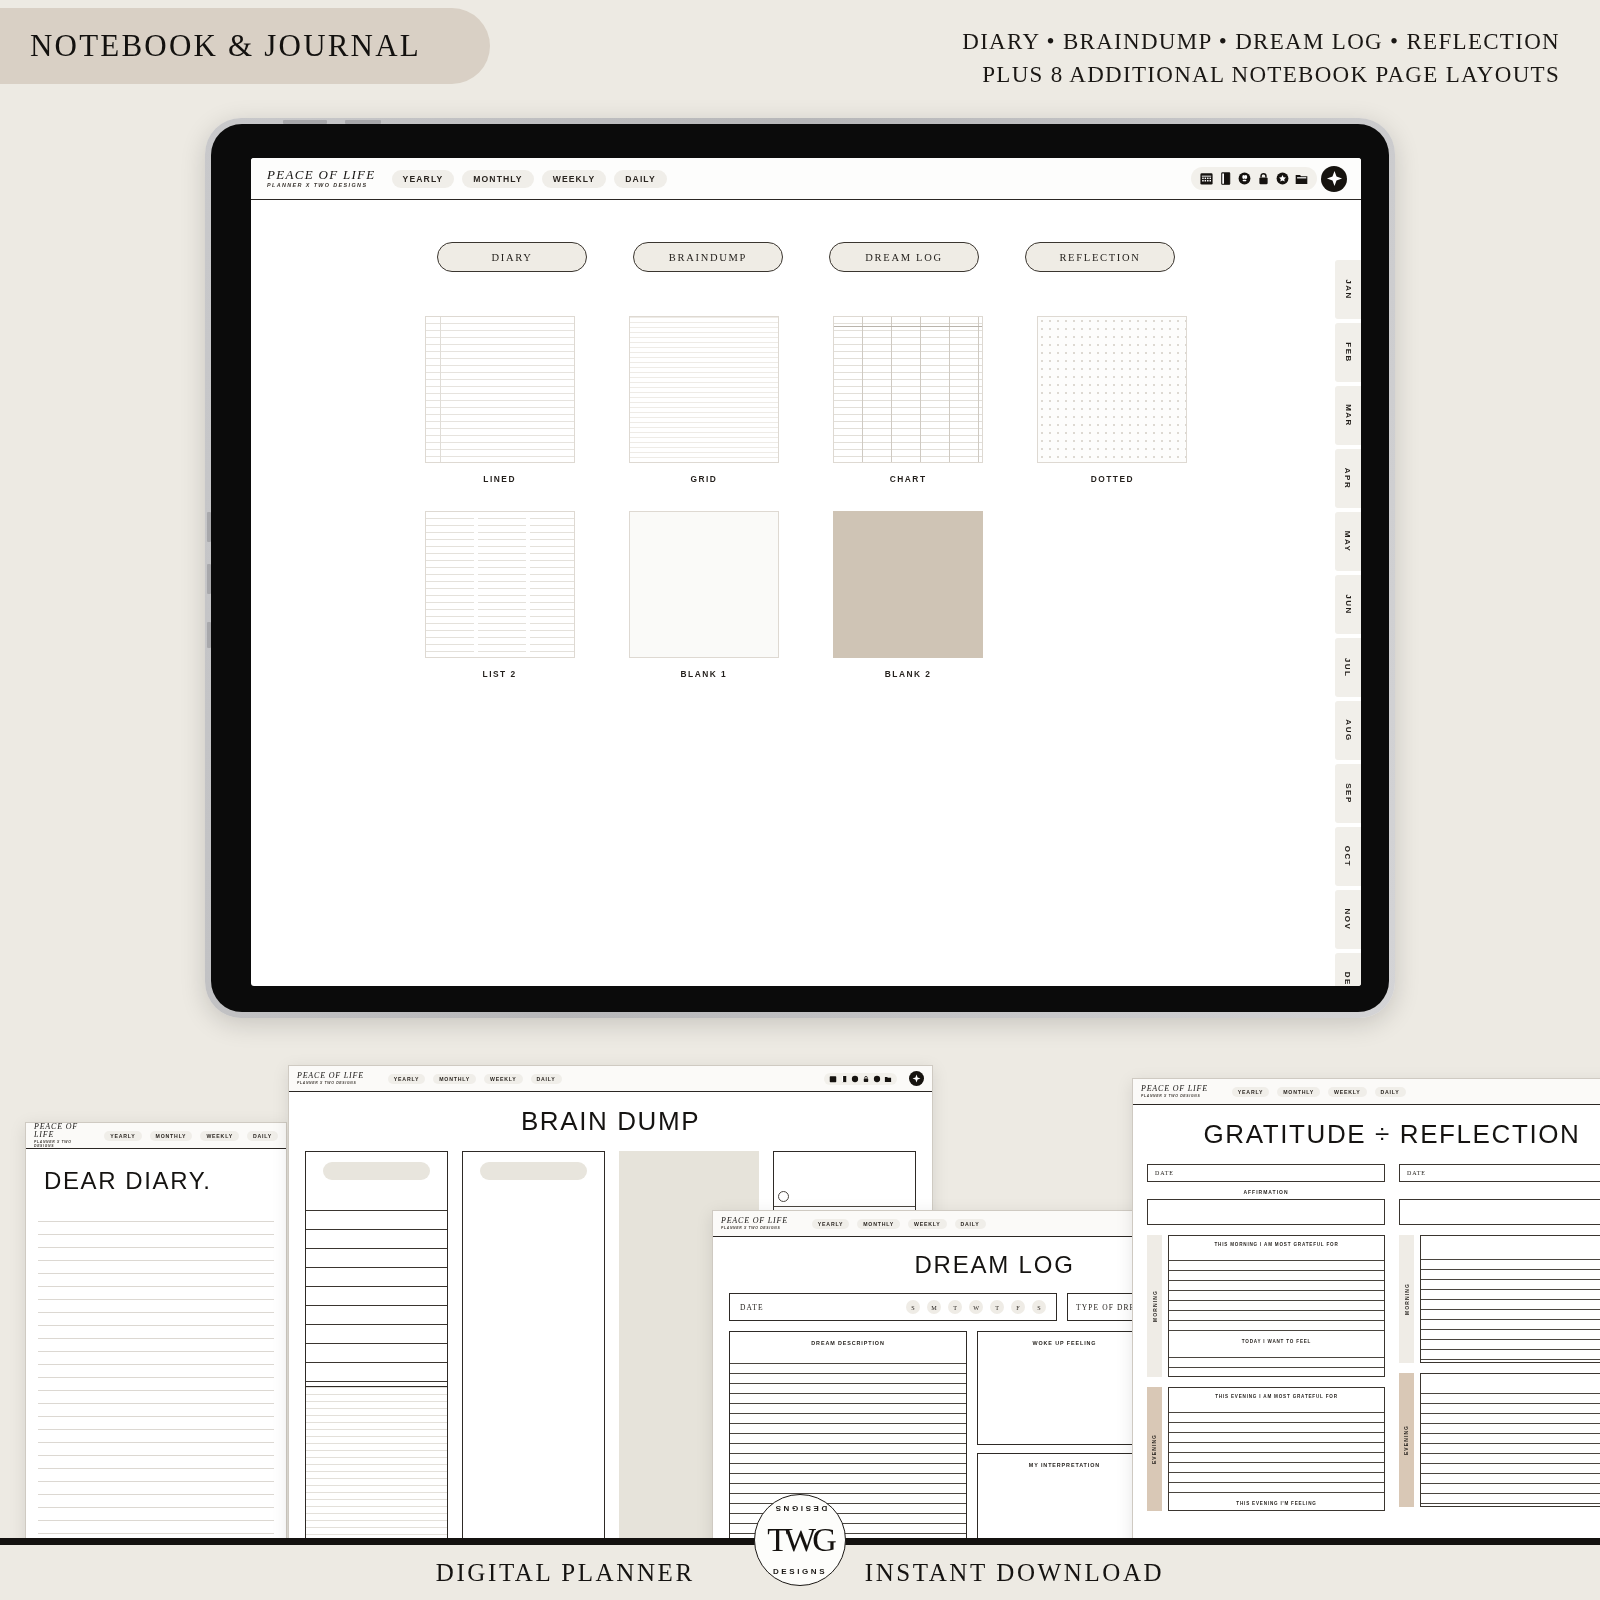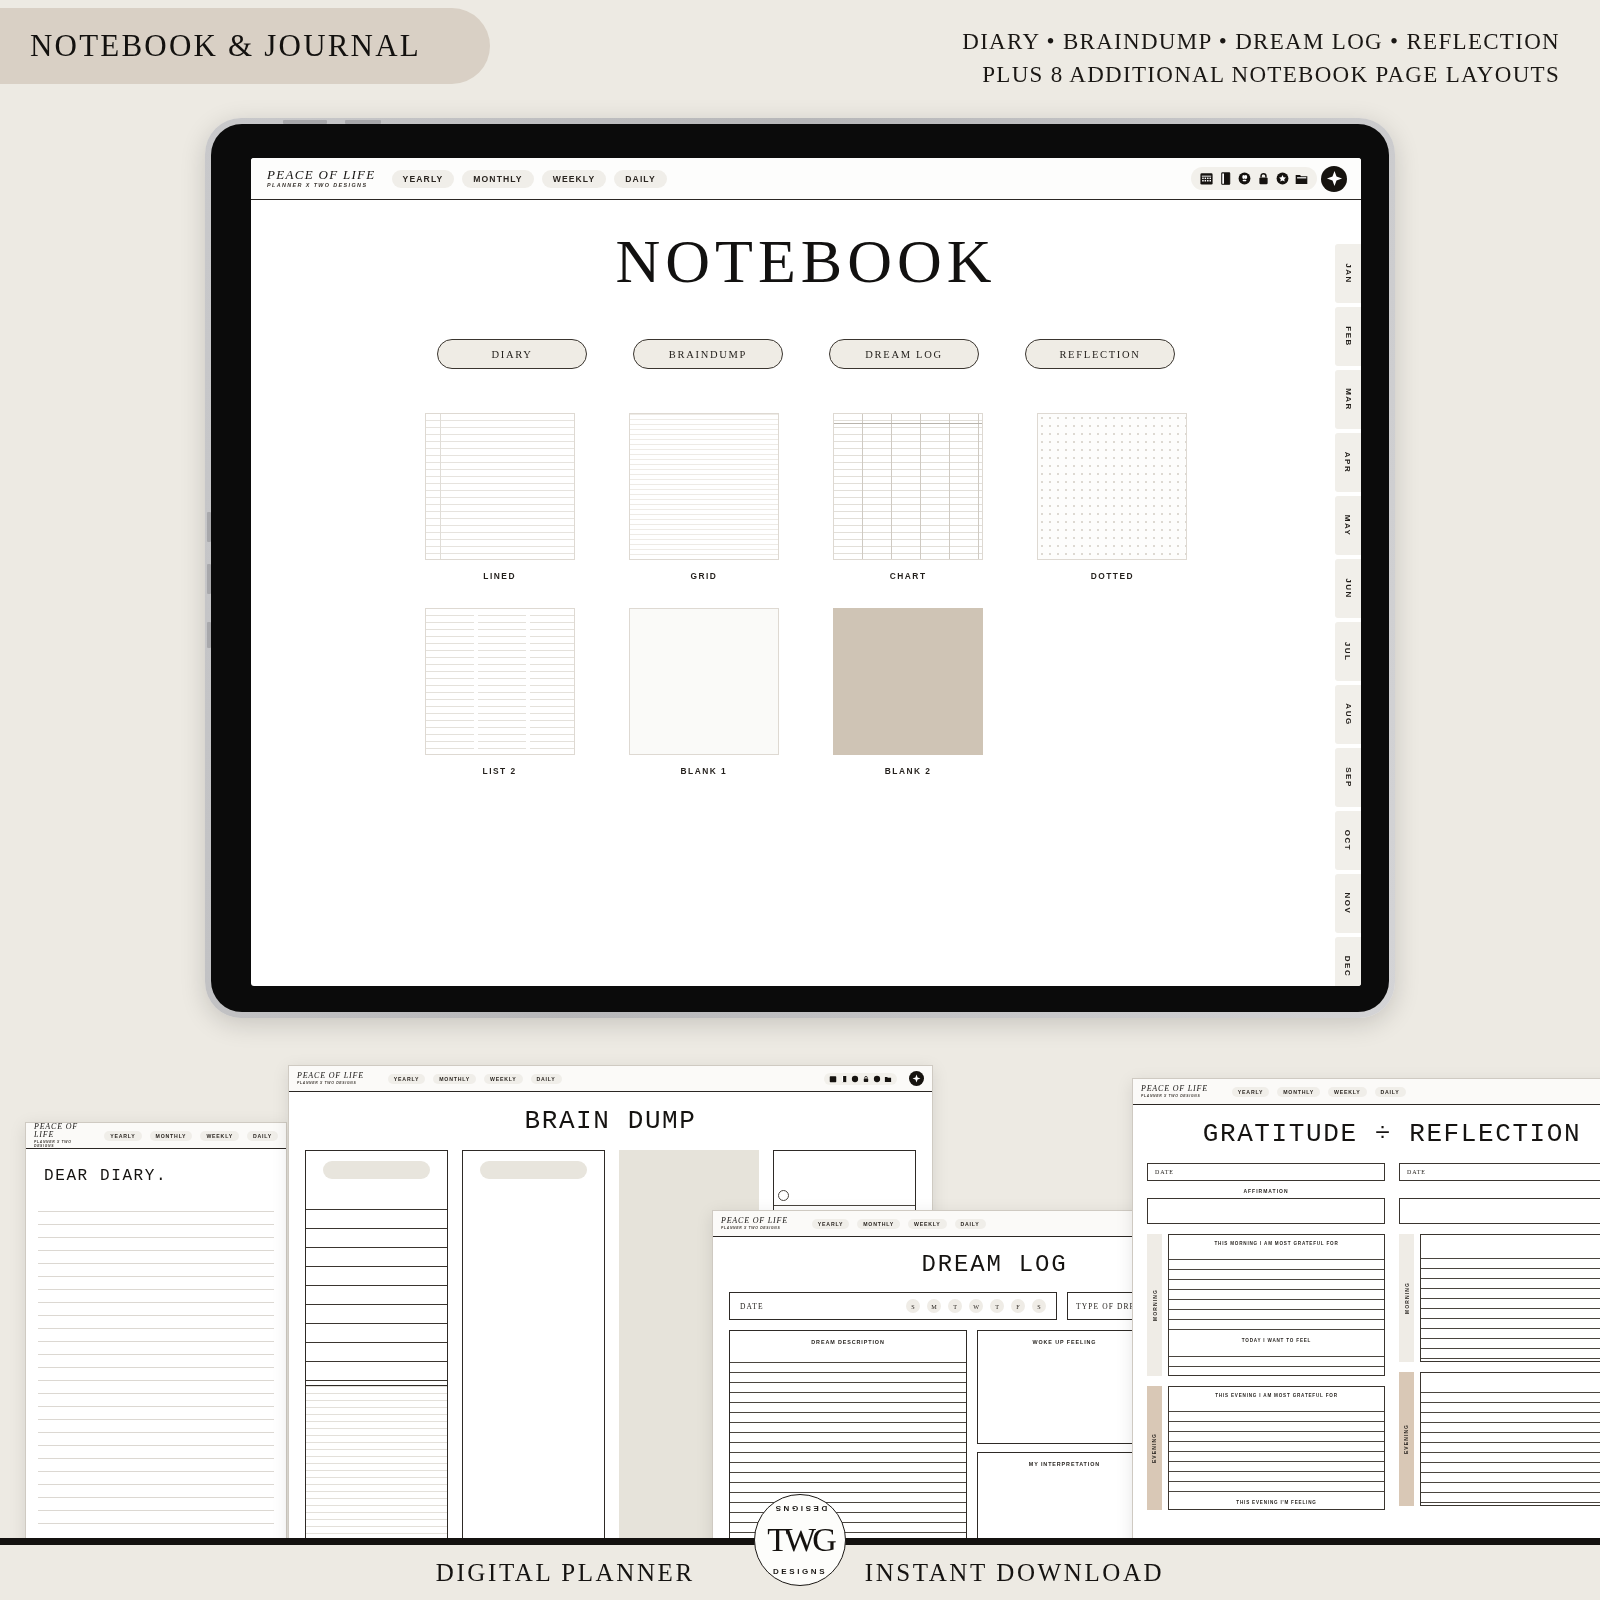--- a/index.html
+++ b/index.html
@@ -163,25 +163,25 @@
     overflow:hidden;
   }
   .pbar {
     height:26px; background:#fbfaf8; border-bottom:1.2px solid #2b2724;
     display:flex; align-items:center; padding:0 8px; gap:8px;
   }
   .pbar .logo-main { font-size:8px; letter-spacing:.8px; }
   .pbar .logo-sub { font-size:3.4px; letter-spacing:.7px; }
   .ppill { background:#f0eee9; border-radius:8px; padding:2px 6px; font-size:5.2px;
            letter-spacing:.8px; font-weight:700; color:#2a2520; }
-  .ptitle { text-align:center; font-family:Liberation Mono, monospace; color:#151311; }
+  .ptitle { text-align:center; font-family:Liberation Sans, sans-serif; color:#151311; }
 
   
   #card-diary { left:25px; top:62px; width:262px; height:440px; }
-  .diary-title { font-size:16px; letter-spacing:1.6px; margin:18px 0 0 18px; text-align:left; }
+  .diary-title { font-size:24px; letter-spacing:1.6px; margin:18px 0 0 18px; text-align:left; }
   .diary-lines { margin:14px 12px 0; height:330px;
      background: repeating-linear-gradient(to bottom, #fff 0 12px, #dcd8d2 12px 13px); }
 
   
   #card-brain { left:288px; top:5px; width:645px; height:500px; }
   .bd-title { font-size:26px; letter-spacing:1.6px; margin-top:14px; }
   .bd-cols { display:flex; gap:14px; padding:14px 16px 0; height:425px; }
   .bd-box { border:1.2px solid #2e2a26; background:#fff; flex:1; position:relative; }
   .bd-tag { position:absolute; left:12%; right:12%; top:10px; height:18px;
             background:#e8e5dd; border-radius:9px; }
@@ -332,21 +332,20 @@
           </svg>
         </div>
         <div class="ai-dot">
           <svg width="17" height="17" viewBox="0 0 16 16">
             <path d="M8 .9l1.9 5.2L15.1 8l-5.2 1.9L8 15.1 6.1 9.9.9 8l5.2-1.9z" fill="#fff"></path>
           </svg>
         </div>
       </div>
 
       <div class="page-body">
-        <div class="page-title">NOTEBOOK</div>
 
         <div class="cat-row">
           <div class="cat-pill">DIARY</div>
           <div class="cat-pill">BRAINDUMP</div>
           <div class="cat-pill">DREAM LOG</div>
           <div class="cat-pill">REFLECTION</div>
         </div>
 
         <div class="tpl-grid">
           <div class="tpl-cell">

